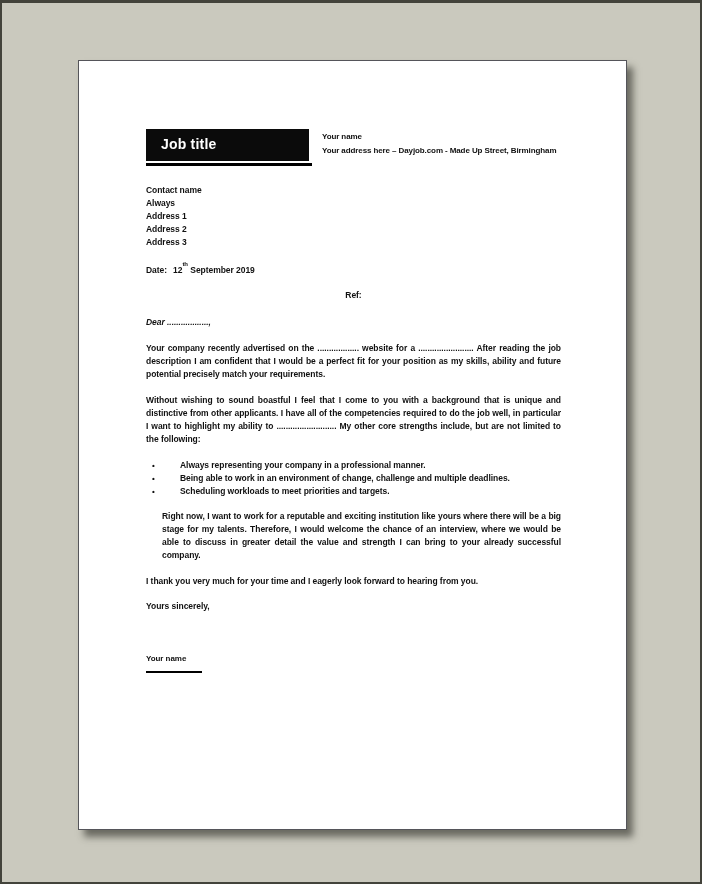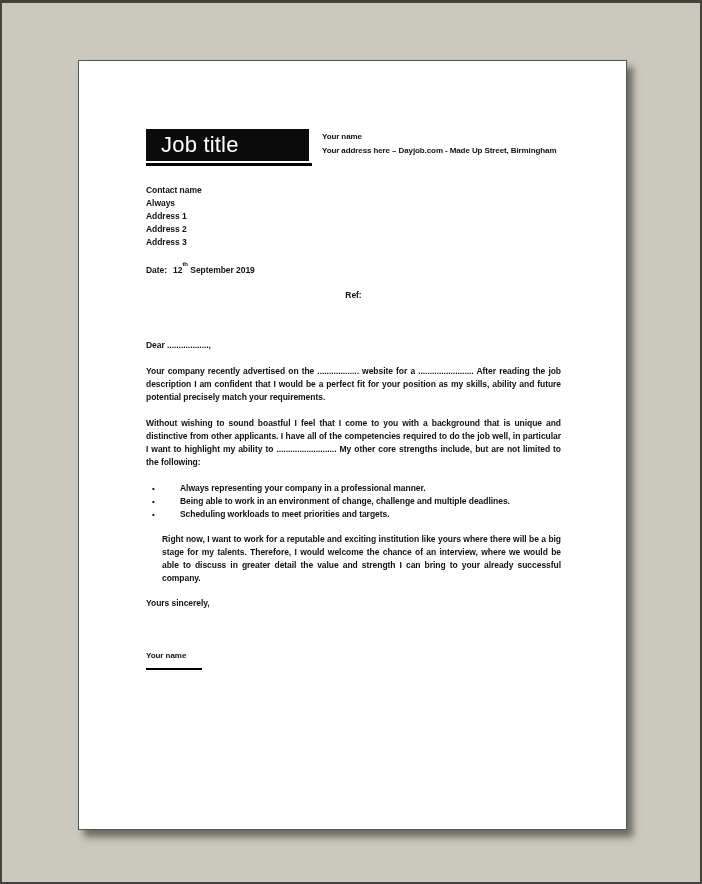--- a/index.html
+++ b/index.html
@@ -32,22 +32,22 @@
     color: #111111;
   }
   
   .header-row { display: flex; align-items: flex-start; }
   .title-col { width: 166px; flex-shrink: 0; }
   .title-box {
     width: 163px;
     height: 32px;
     background: #0b0b0b;
     color: #ffffff;
-    font-size: 22px;
-    font-weight: 400;
+    font-size: 14px;
+    font-weight: 700;
     line-height: 31px;
     padding-left: 15px;
     letter-spacing: 0.2px;
   }
   .title-underline {
     width: 166px;
     height: 3px;
     background: #000000;
     margin-top: 2px;
   }
@@ -61,21 +61,21 @@
     white-space: nowrap;
   }
   
   .letter-text { font-size: 8.5px; font-weight: 700; line-height: 13px; letter-spacing: -0.05px; }
   .recipient { margin-top: 18px; }
   .recipient div { line-height: 13px; }
   .date-line { margin-top: 12px; }
   .date-label { margin-right: 6px; }
   .date-line sup { font-size: 6px; position: relative; top: -3px; }
   .ref-line { margin-top: 12px; text-align: center; }
-  .salutation { margin-top: 37px; }
+  .salutation { margin-top: 14px; font-style: italic; }
   .para { margin-top: 13px; text-align: justify; }
   .para-tight { margin-top: 8px; }
   .para-12 { margin-top: 12px; margin-left: 16px; }
   ul.bullet-list { list-style: none; margin-top: 13px; }
   ul.bullet-list li { display: flex; line-height: 13px; }
   .bullet-marker {
     width: 34px;
     padding-left: 6px;
     flex-shrink: 0;
     font-size: 8px;
@@ -139,20 +139,21 @@
           </li>
           <li>
             <span class="bullet-marker">•</span>
             <span>Scheduling workloads to meet priorities and targets.</span>
           </li>
         </ul>
 
 
         <p class="para para-12">Right now, I want to work for a reputable and exciting institution like yours where there will be a big stage for my talents. Therefore, I would welcome the chance of an interview, where we would be able to discuss in greater detail the value and strength I can bring to your already successful company.</p>
 
+        <p class="para">I thank you very much for your time and I eagerly look forward to hearing from you.</p>
 
         <p class="closing">Yours sincerely,</p>
 
         <p class="signature-name">Your name</p>
         <div class="signature-line"></div>
       </div>
 
     </div>
   </div>
 </div>

